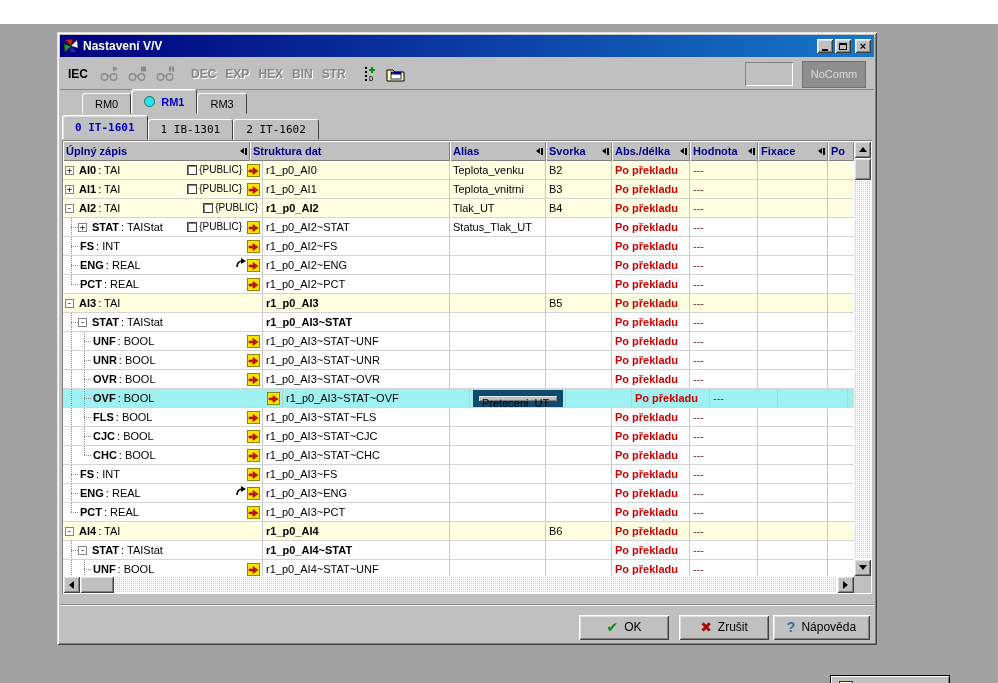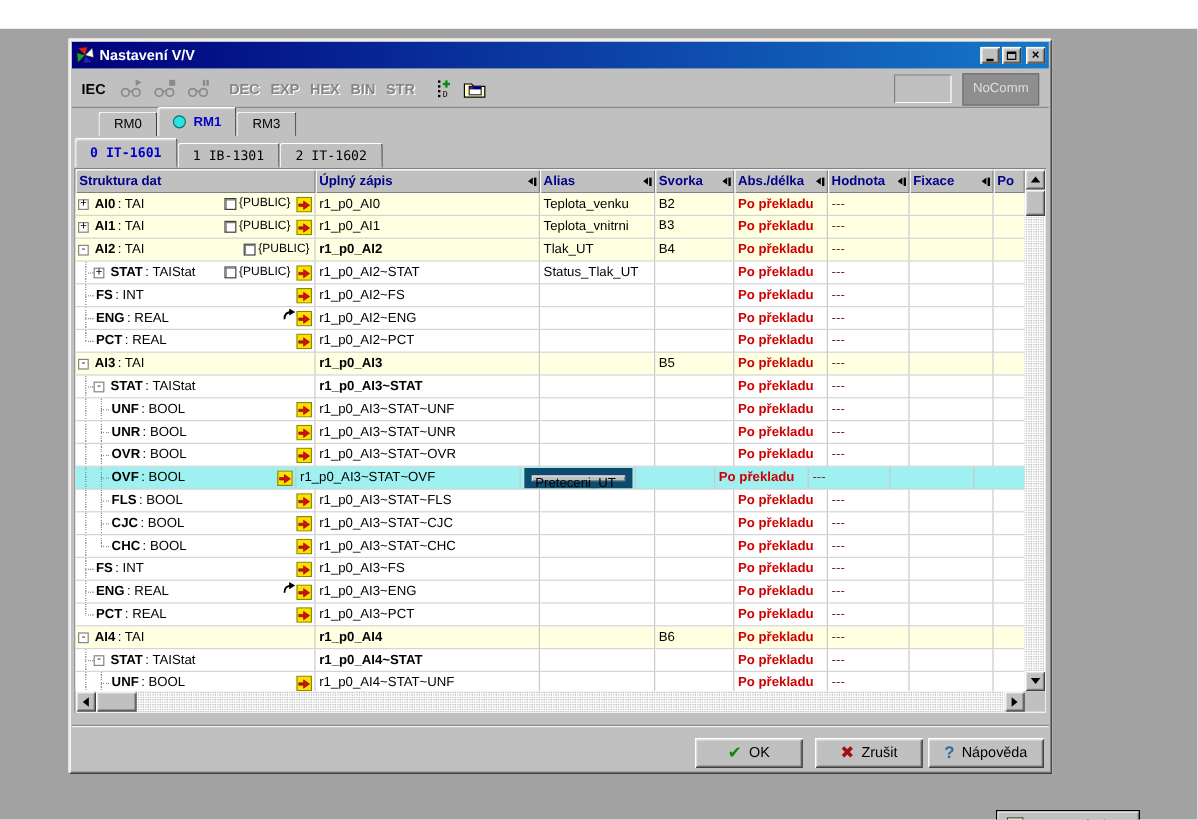--- a/index.html
+++ b/index.html
@@ -244,30 +244,30 @@
           <span>1 IB-1301</span>
         </div>
         <div class="tab mono">
           <span>2 IT-1602</span>
         </div>
       </div>
 
     <div class="tablebox in1">
       <div class="tbl-inner">
         <div class="ghead" id="ghead">
-            <div class="hcell" style="width: 200px;">
-              <span>Struktura dat</span>
-            </div>
             <div class="hcell" style="width: 187px;">
               <span>Úplný zápis</span>
               <span class="sortg">
                 <span class="tri"></span>
                 <span class="bar"></span>
               </span>
             </div>
+            <div class="hcell" style="width: 200px;">
+              <span>Struktura dat</span>
+            </div>
             <div class="hcell" style="width: 96px;">
               <span>Alias</span>
               <span class="sortg">
                 <span class="tri"></span>
                 <span class="bar"></span>
               </span>
             </div>
             <div class="hcell" style="width: 66px;">
               <span>Svorka</span>
               <span class="sortg">
@@ -346,21 +346,21 @@
                     <path d="M3 6 h4 V3.5 L12 7 L7 10.5 V8 H3 Z" fill="#d01010" stroke="#700" stroke-width="0.5"></path>
                   </svg>
                 </span>
               </div>
               <div class="cell" style="width: 187px;">
                 <span>r1_p0_AI1</span>
               </div>
               <div class="cell" style="width: 96px;">
                 <span>Teplota_vnitrni</span>
               </div>
-              <div class="cell" style="width: 66px; font-family: Liberation Mono, monospace;">B3</div>
+              <div class="cell" style="width: 66px;">B3</div>
               <div class="cell c-abs" style="width: 78px;">Po překladu</div>
               <div class="cell c-val" style="width: 68px;">---</div>
               <div class="cell" style="width: 70px;"></div>
               <div class="cell last" style="width: 28px;"></div>
             </div>
             <div class="grow bg-parent">
               <div class="cell c-tree" style="width: 200px;">
                 <span class="expbox">-</span>
                 <span class="nm">AI2</span>
                 <span class="ty">: TAI</span>
@@ -602,21 +602,21 @@
               <div class="cell" style="width: 96px;">
                 <span></span>
               </div>
               <div class="cell" style="width: 66px;"></div>
               <div class="cell c-abs" style="width: 78px;">Po překladu</div>
               <div class="cell c-val" style="width: 68px;">---</div>
               <div class="cell" style="width: 70px;"></div>
               <div class="cell last" style="width: 28px;"></div>
             </div>
             <div class="grow bg-selected">
-              <div class="cell c-tree" style="width: 184px;">
+              <div class="cell c-tree" style="width: 220px;">
                 <span class="blk tv"></span>
                 <span class="blk tt"></span>
                 <span class="nm">OVF</span>
                 <span class="ty">: BOOL</span>
                 <span class="spacer"></span>
                 <span class="mapicon">
                   <svg width="14" height="13" viewBox="0 0 14 13">
                     <rect x="1.5" y="0.5" width="12" height="12" fill="#ffe000" stroke="#8a8a00"></rect>
                     <path d="M3 6 h4 V3.5 L12 7 L7 10.5 V8 H3 Z" fill="#d01010" stroke="#700" stroke-width="0.5"></path>
                   </svg>

